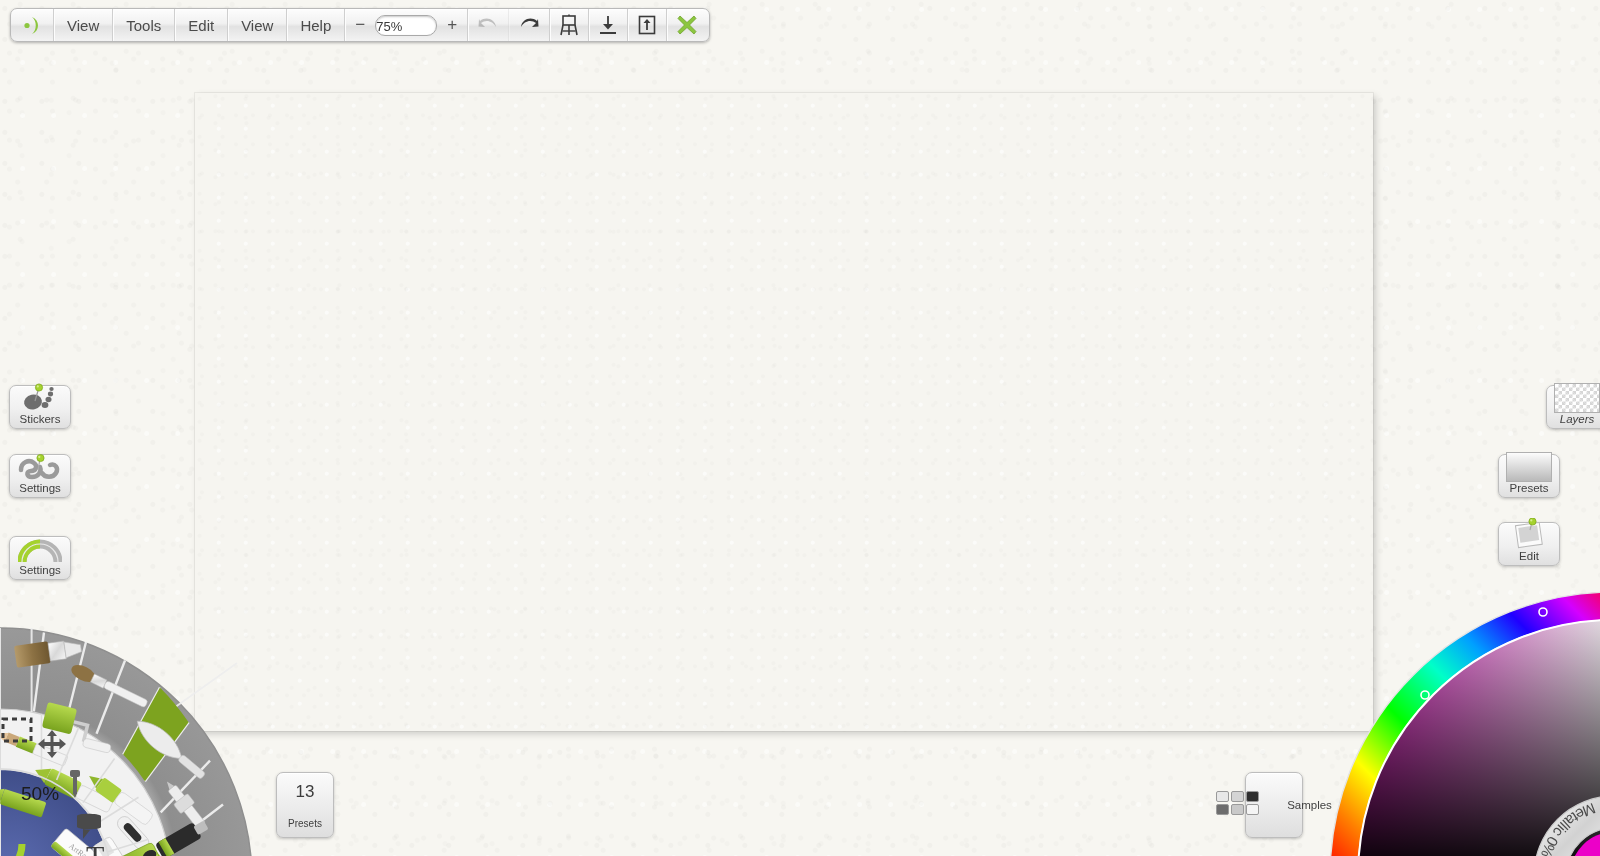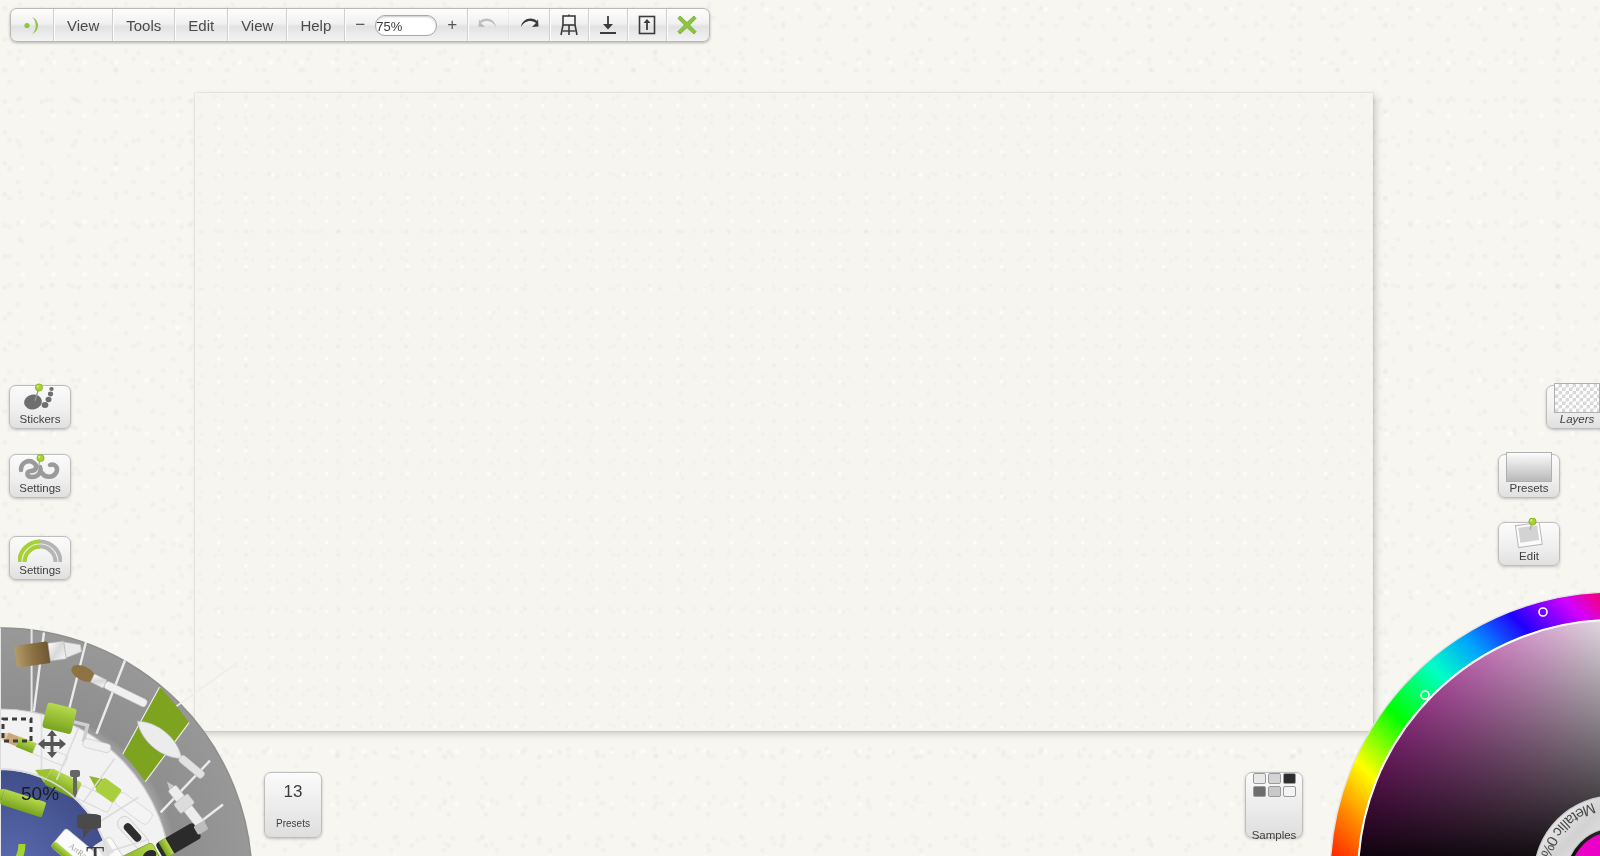--- a/index.html
+++ b/index.html
@@ -83,36 +83,36 @@
   .thumb-checker{
     background-image:
       linear-gradient(45deg,#d6d6d6 25%,transparent 25%,transparent 75%,#d6d6d6 75%),
       linear-gradient(45deg,#d6d6d6 25%,transparent 25%,transparent 75%,#d6d6d6 75%);
     background-size:7px 7px; background-position:0 0,3.5px 3.5px; background-color:#fff;
   }
   .thumb-grad{ background:linear-gradient(to bottom,#fcfcfc,#b9b9b9); }
 
   
   #btn-presets{
-    position:absolute; left:264px; top:772px; width:58px; height:66px;
+    position:absolute; left:276px; top:772px; width:58px; height:66px;
     background:linear-gradient(to bottom,#fbfbfb,#eaeaea 60%,#dedede);
     border:1px solid #bdbdbd; border-radius:7px;
     box-shadow:0 1px 3px rgba(0,0,0,.22), inset 0 1px 0 #fff;
     display:flex; flex-direction:column; align-items:center; justify-content:center;
     cursor:pointer;
   }
   #btn-presets .pv{ font-size:17px; color:#3c3c3c; }
   #btn-presets .pl{ font-size:10px; color:#3f3f3f; margin-top:16px; }
 
   #btn-samples{
     position:absolute; left:1245px; top:772px; width:58px; height:66px;
     background:linear-gradient(to bottom,#fbfbfb,#eaeaea 60%,#dedede);
     border:1px solid #bdbdbd; border-radius:7px;
     box-shadow:0 1px 3px rgba(0,0,0,.22), inset 0 1px 0 #fff;
-    display:flex; flex-direction:column; align-items:center; 
+    display:flex; flex-direction:row; align-items:center; justify-content:center;
     cursor:pointer;
     gap:28px;
   }
   .swatch-grid{ display:grid; grid-template-columns:repeat(3,13px); grid-gap:2px; margin-bottom:4px; }
   .swatch{ width:13px; height:11px; border:1px solid #9a9a9a; border-radius:2px; }
   #btn-samples .sl{ font-size:11.5px; color:#3f3f3f; }
 
   
   #tool-wheel{ position:absolute; left:-22px; top:584px; width:290px; height:296px; }
   #color-picker{ position:absolute; left:1314px; top:586px; width:300px; height:290px; }

